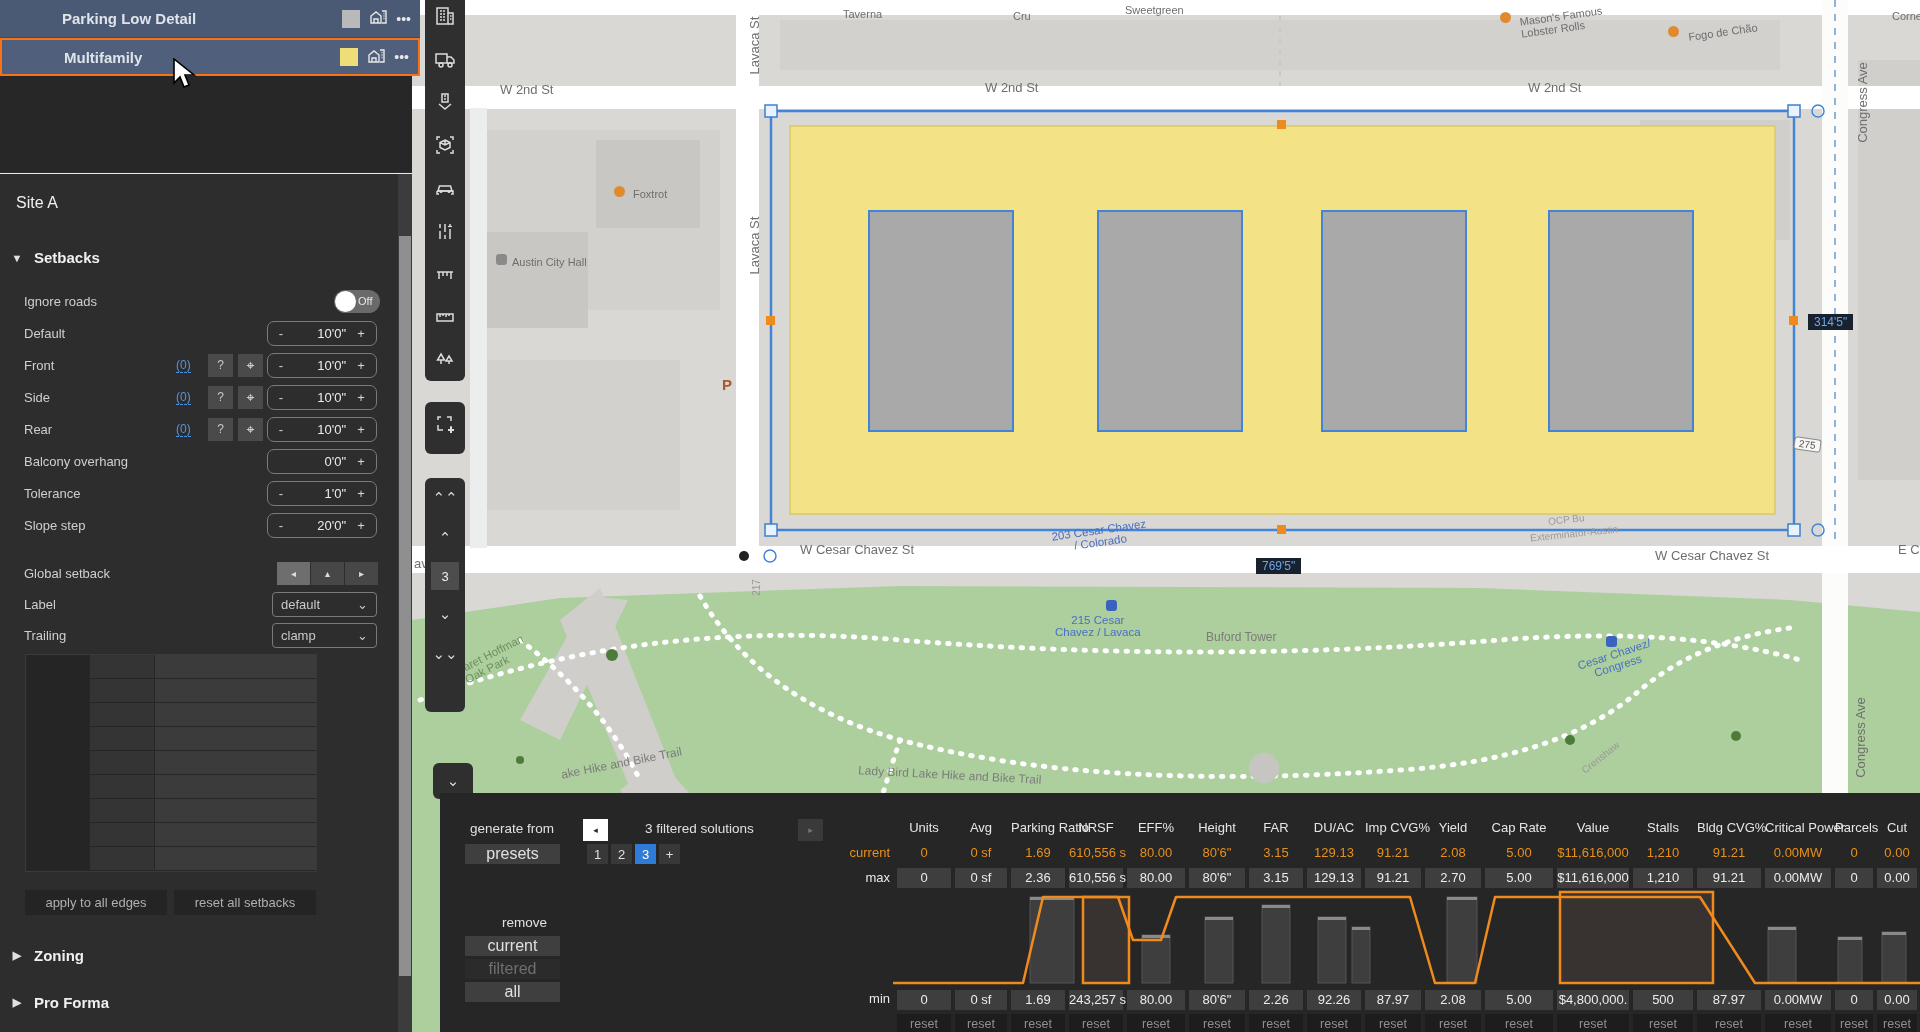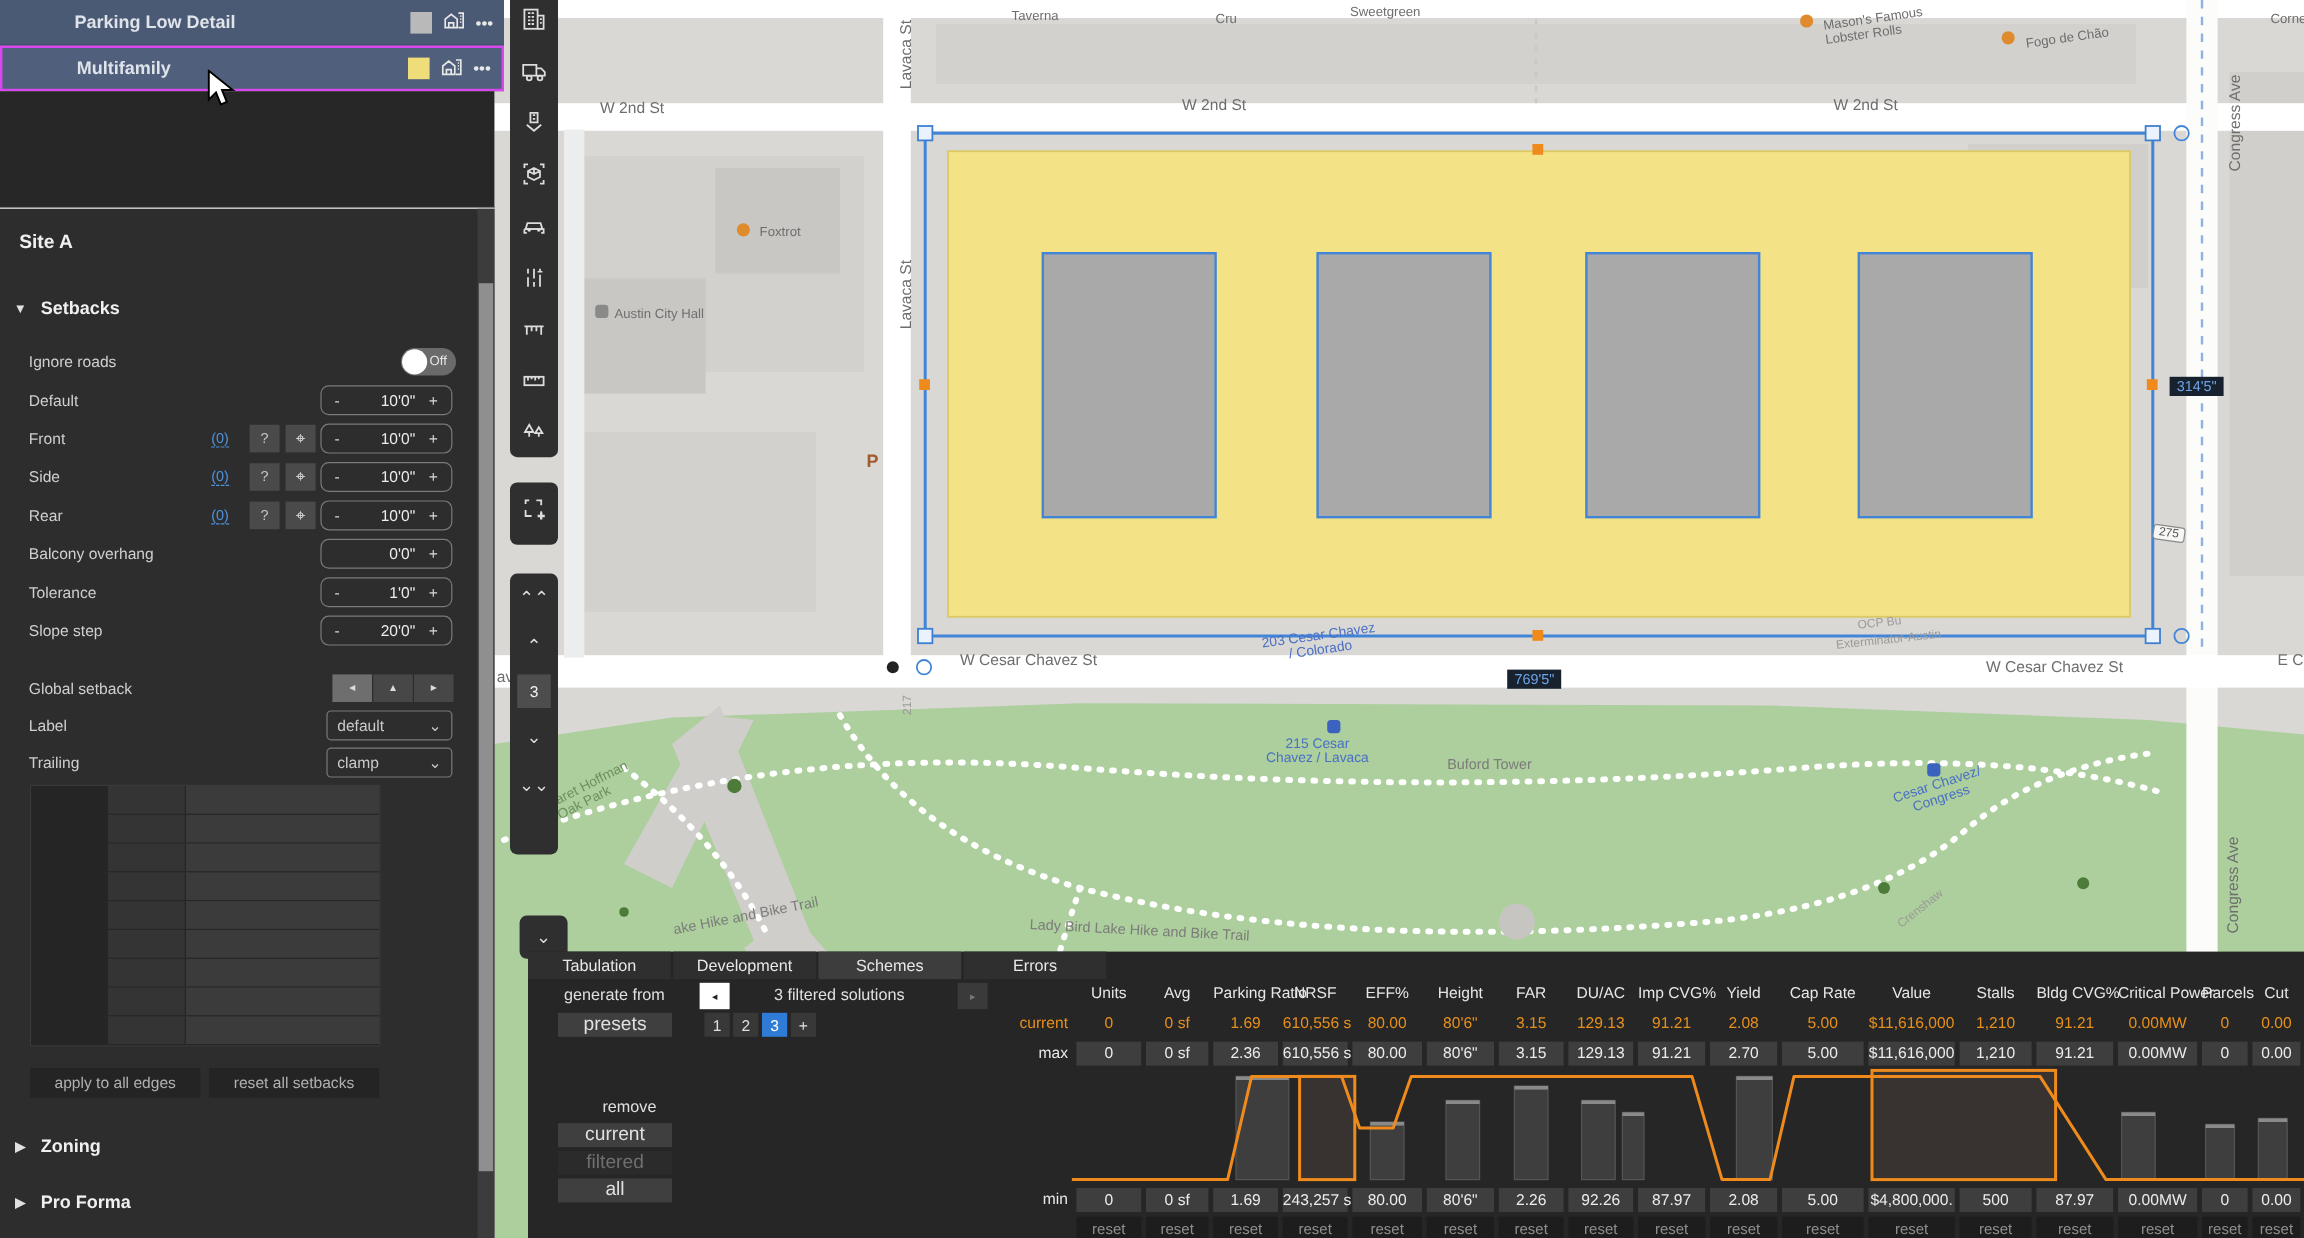--- a/index.html
+++ b/index.html
@@ -19,30 +19,30 @@
   .badge { position:absolute; background:#18222e; color:#6ea4e8; font-size:12px; padding:1px 6px; }
   .shield { position:absolute; background:#f7f7f5; border:1px solid #8a8a88; border-radius:3px;
     color:#555; font-size:10px; padding:0px 4px; transform:rotate(8deg); }
   .p-icon { position:absolute; color:#a35b2e; font-weight:bold; font-size:15px; }
   .poi-dot { position:absolute; width:11px; height:11px; border-radius:3px; }
 
   
   #layers { position:absolute; left:0; top:0; width:420px; }
   .layer-row { height:38px; display:flex; align-items:center; background:#4b5a74;
     border-bottom:1px solid #3e4c62; }
-  .layer-row.selected { background:#50607c; border:2px solid #d946ef; }
+  .layer-row.selected { background:#50607c; border:2px solid #f97316; }
   .layer-row .lname { flex:1; padding-left:62px; color:#dfe3ea; font-size:15px; font-weight:bold; }
   .swatch { width:18px; height:18px; margin-right:9px; }
   .layer-ic { color:#e8e8e8; margin-right:9px; font-size:14px; }
   #layers-tail { height:97px; background:#272727; border-bottom:1px solid #2f2f2f; width:412px; }
 
   
   #sidebar { position:absolute; left:0; top:173px; width:412px; height:859px;
     background:#2d2d2d; border-top:1px solid #e8e8e8; }
-  #sidebar .title { color:#f0f0f0; font-size:16px; font-weight:bold; padding:20px 16px 0 16px; }
+  #sidebar .title { color:#f0f0f0; font-size:16px; font-weight:normal; padding:20px 16px 0 16px; }
   .section-h { display:flex; align-items:center; color:#f0f0f0; font-size:15px; font-weight:bold; }
   .tri { color:#e0e0e0; font-size:11px; width:34px; text-align:center; }
   .srow { position:absolute; left:0; width:412px; height:26px; display:flex; align-items:center; }
   .srow .lbl { color:#cfcfcf; font-size:13px; padding-left:24px; }
   .linkzero { position:absolute; left:176px; color:#4f93e0; font-size:12px;
     border-bottom:1px dashed #4f93e0; }
   .qbtn { position:absolute; left:208px; width:25px; height:23px; background:#4a4a4a;
     color:#c9c9c9; font-size:12px; display:flex; align-items:center; justify-content:center; }
   .tbtn { position:absolute; left:238px; width:25px; height:23px; background:#4a4a4a;
     color:#e2e2e2; font-size:14px; display:flex; align-items:center; justify-content:center; }
@@ -503,26 +503,20 @@
   <div class="tbpanel" style="top:478px; height:234px;">
     <div class="chev">⌃⌃</div>
     <div class="chev">⌃</div>
     <div id="lvl">3</div>
     <div class="chev">⌄</div>
     <div class="chev">⌄⌄</div>
   </div>
   <div id="collapse-btn">⌄</div>
 
   <div id="bottom">
-    <div id="tabs">
-        <div class="tab">Tabulation</div>
-        <div class="tab">Development</div>
-        <div class="tab active">Schemes</div>
-        <div class="tab">Errors</div>
-      </div>
 
     <div class="bp-lbl" style="left:30px; top:28px;">generate from</div>
     <div class="arrowbtn" style="left:143px; top:26px; background:#fff; color:#222;">◂</div>
     <div class="bp-lbl" style="left:205px; top:28px;">3 filtered solutions</div>
     <div class="arrowbtn" style="left:358px; top:26px; background:#3a3a3a; color:#777;">▸</div>
 
     <div class="bp-btn" style="left:25px; top:51px; width:95px; height:20px;">presets</div>
     <div id="scheme-nums">
         <div class="numbtn" style="left: 147px; top: 51px;">1</div>
         <div class="numbtn" style="left: 171px; top: 51px;">2</div>

